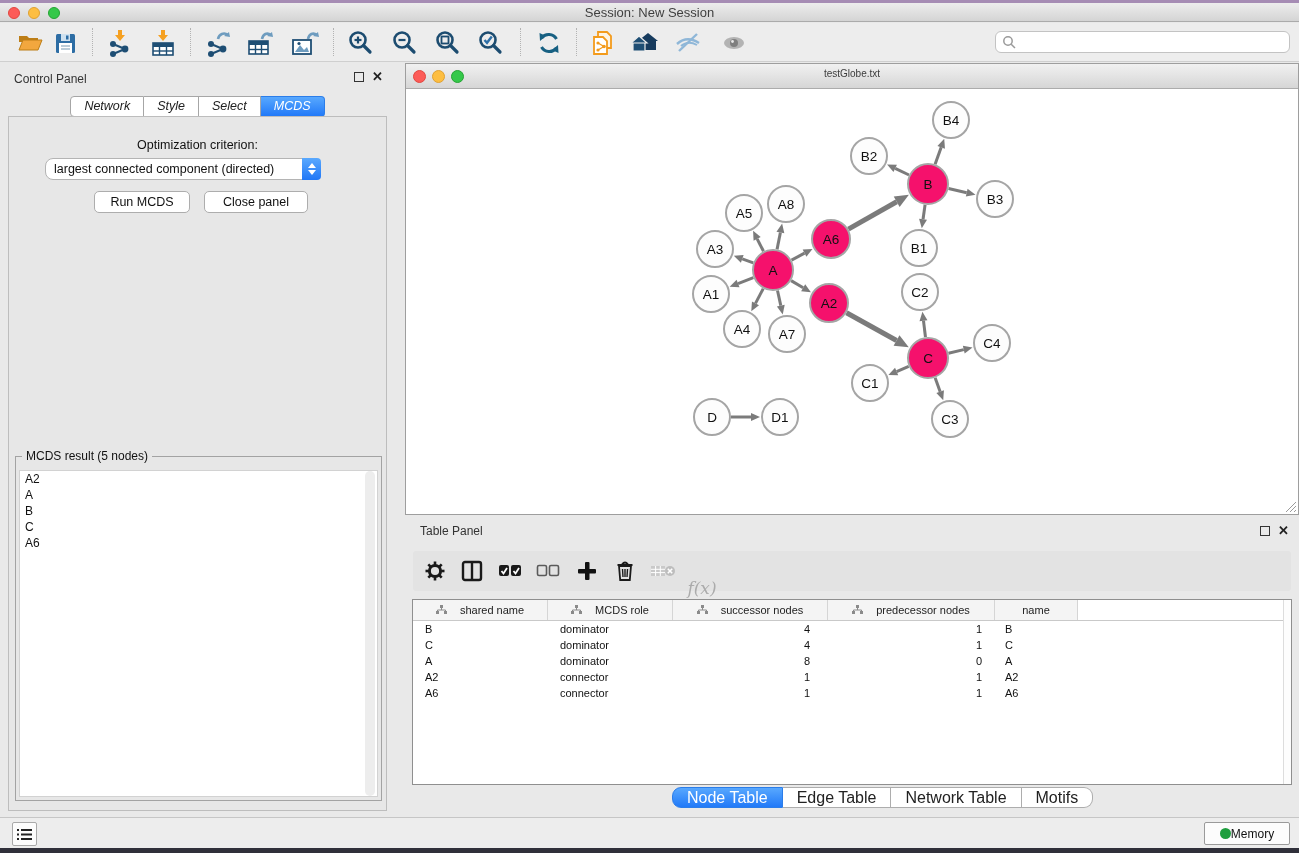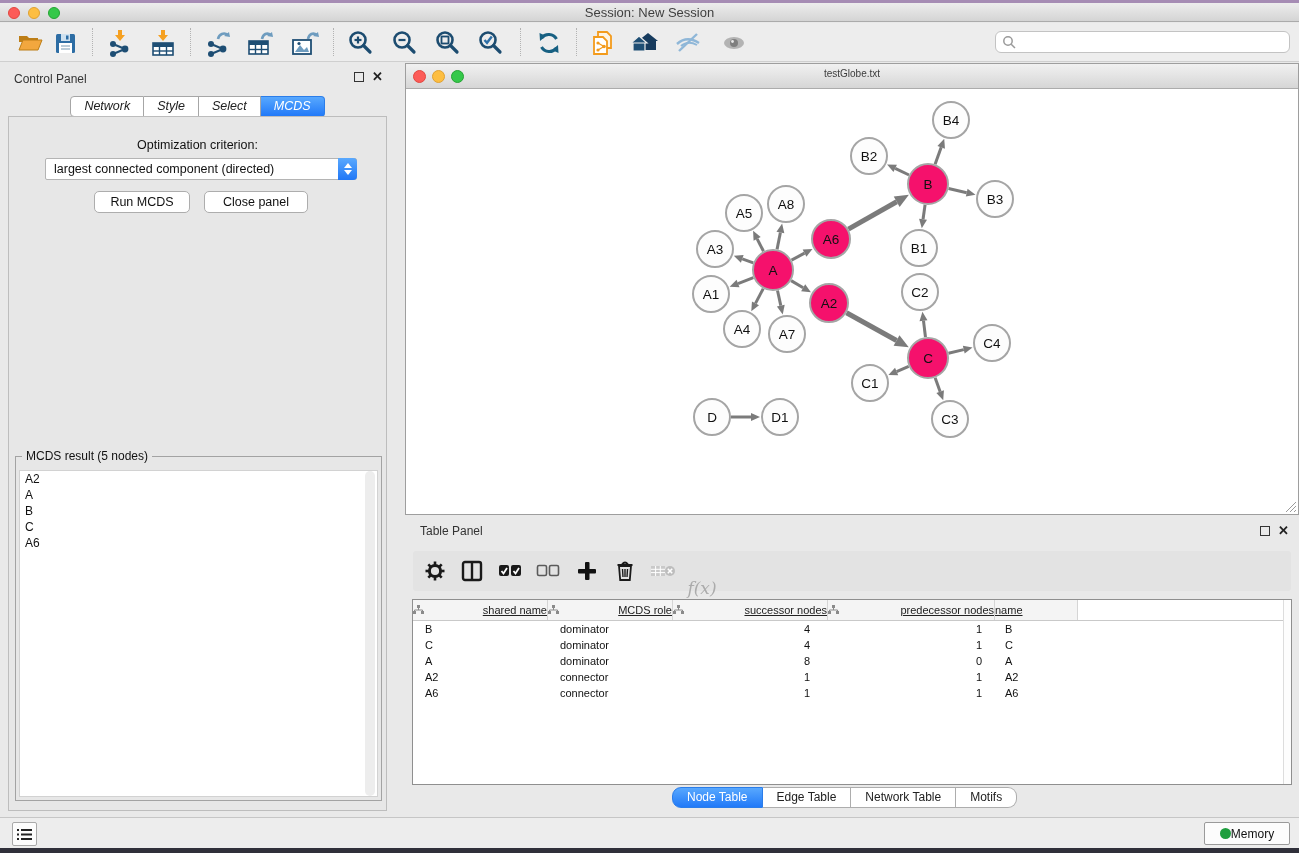--- a/index.html
+++ b/index.html
@@ -39,22 +39,22 @@
   .seg { height:21px; line-height:19px; padding:0 13px; font-size:12.5px; background:#FFF;
     border:1px solid #A6A6A6; border-left:none; color:#222;font-style:italic; }
   .seg:first-child { border-left:1px solid #A6A6A6; border-radius:4px 0 0 4px; }
   .seg:last-child { border-radius:0 4px 4px 0; }
   .seg.active { background:linear-gradient(#58A8FE,#2179F8); border-color:#2B7DE9; color:#FFF; }
 
   .cp-content { position:absolute; left:4px; top:50px; width:379px; height:695px;
     border:1px solid #BDBDBD; background:#E7E7E7;text-decoration:underline; }
   .opt-label { position:absolute; left:0; right:0; top:21px; text-align:center;
     font-size:12.5px; color:#111; }
-  .dropdown { position:absolute; left:36px; top:41px; width:312px; height:22px;
-    background:#FFF; border:1px solid #B4B4B4; border-radius:2px; display:flex;
+  .dropdown { position:absolute; left:36px; top:41px; width:276px; height:22px;
+    background:#FFF; border:1px solid #B4B4B4; border-radius:8px; display:flex;
     align-items:center; }
   .dropdown .val { flex:1; font-size:12.5px; padding-left:8px; color:#111; }
   .dd-btn { width:19px; height:22px; margin:-1px -1px -1px 0;
     background:linear-gradient(#5AA9FE,#2077F6); border-radius:0 4px 4px 0;
     display:flex; flex-direction:column; align-items:center; justify-content:center; gap:2px; }
   .dd-btn .up { width:0; height:0; border-left:4px solid transparent; border-right:4px solid transparent; border-bottom:5px solid #FFF; }
   .dd-btn .dn { width:0; height:0; border-left:4px solid transparent; border-right:4px solid transparent; border-top:5px solid #FFF; }
   .cp-btn { position:absolute; top:74px; height:22px; background:#FFF;
     border:1px solid #ADADAD; border-radius:5px; font-size:12.5px; color:#111;
     text-align:center; line-height:20px; }
@@ -88,34 +88,34 @@
   .tp-toolbar { position:absolute; left:8px; top:33px; width:878px; height:40px;
     background:#E3E3E3; border-radius:3px; }
   .tpi { position:absolute; top:6px; width:32px; height:28px; display:flex;
     align-items:center; justify-content:center; }
   .fx { font-family:"DejaVu Serif", serif; font-style:italic; font-size:17px; color:#ABABAB;margin-top:33px; }
 
   .ntable { position:absolute; left:7px; top:81px; width:880px; height:186px;
     background:#FFF; border:1px solid #8F8F8F; }
   .thead { display:flex; height:21px; border-bottom:1px solid #C9C9C9; }
   .th { background:#F4F4F4; border-right:1px solid #D5D5D5; display:flex;
-    align-items:center; justify-content:space-between; gap:13px; font-size:11px; color:#222;text-decoration:underline; }
+    align-items:center; justify-content:center; gap:13px; font-size:11px; color:#222; }
   .th.filler { background:#FFF; border-right:none; flex:1; }
   .tr { display:flex; height:16px; }
   .td { font-size:11px; line-height:16px; color:#111; overflow:hidden; }
   .td.c0 { width:135px; padding-left:12px; }
   .td.c1 { width:125px; padding-left:12px; }
   .td.c2 { width:155px; text-align:right; padding-right:18px; }
   .td.c3 { width:167px; text-align:right; padding-right:13px; }
   .td.c4 { width:83px;  padding-left:10px; }
   .vscroll { position:absolute; top:0; bottom:0; right:0; width:8px; background:#FDFDFD;
     border-left:1px solid #DDD; }
 
   .bottom-tabs { position:absolute; left:267px; top:269px; display:flex; }
-  .bseg { height:21px; line-height:19px; padding:0 14px; font-size:12px; background:#FFF;
+  .bseg { height:21px; line-height:19px; padding:0 14px; font-size:16px; background:#FFF;
     border:1px solid #ADADAD; border-left:none; color:#222; }
   .bseg:first-child { border-left:1px solid #ADADAD; border-radius:9px 0 0 9px; }
   .bseg:last-child { border-radius:0 9px 9px 0; }
   .bseg.active { background:linear-gradient(#58A8FE,#2179F8); border-color:#2B7DE9; color:#FFF; }
 
   
   .statusbar { left:0; top:817px; width:1299px; height:31px; background:#EDEDED;
     border-top:1px solid #C6C6C6; }
   .list-btn { position:absolute; left:12px; top:4px; width:25px; height:24px;
     background:#FCFCFC; border:1px solid #A9A9A9; border-radius:2px; display:flex;

